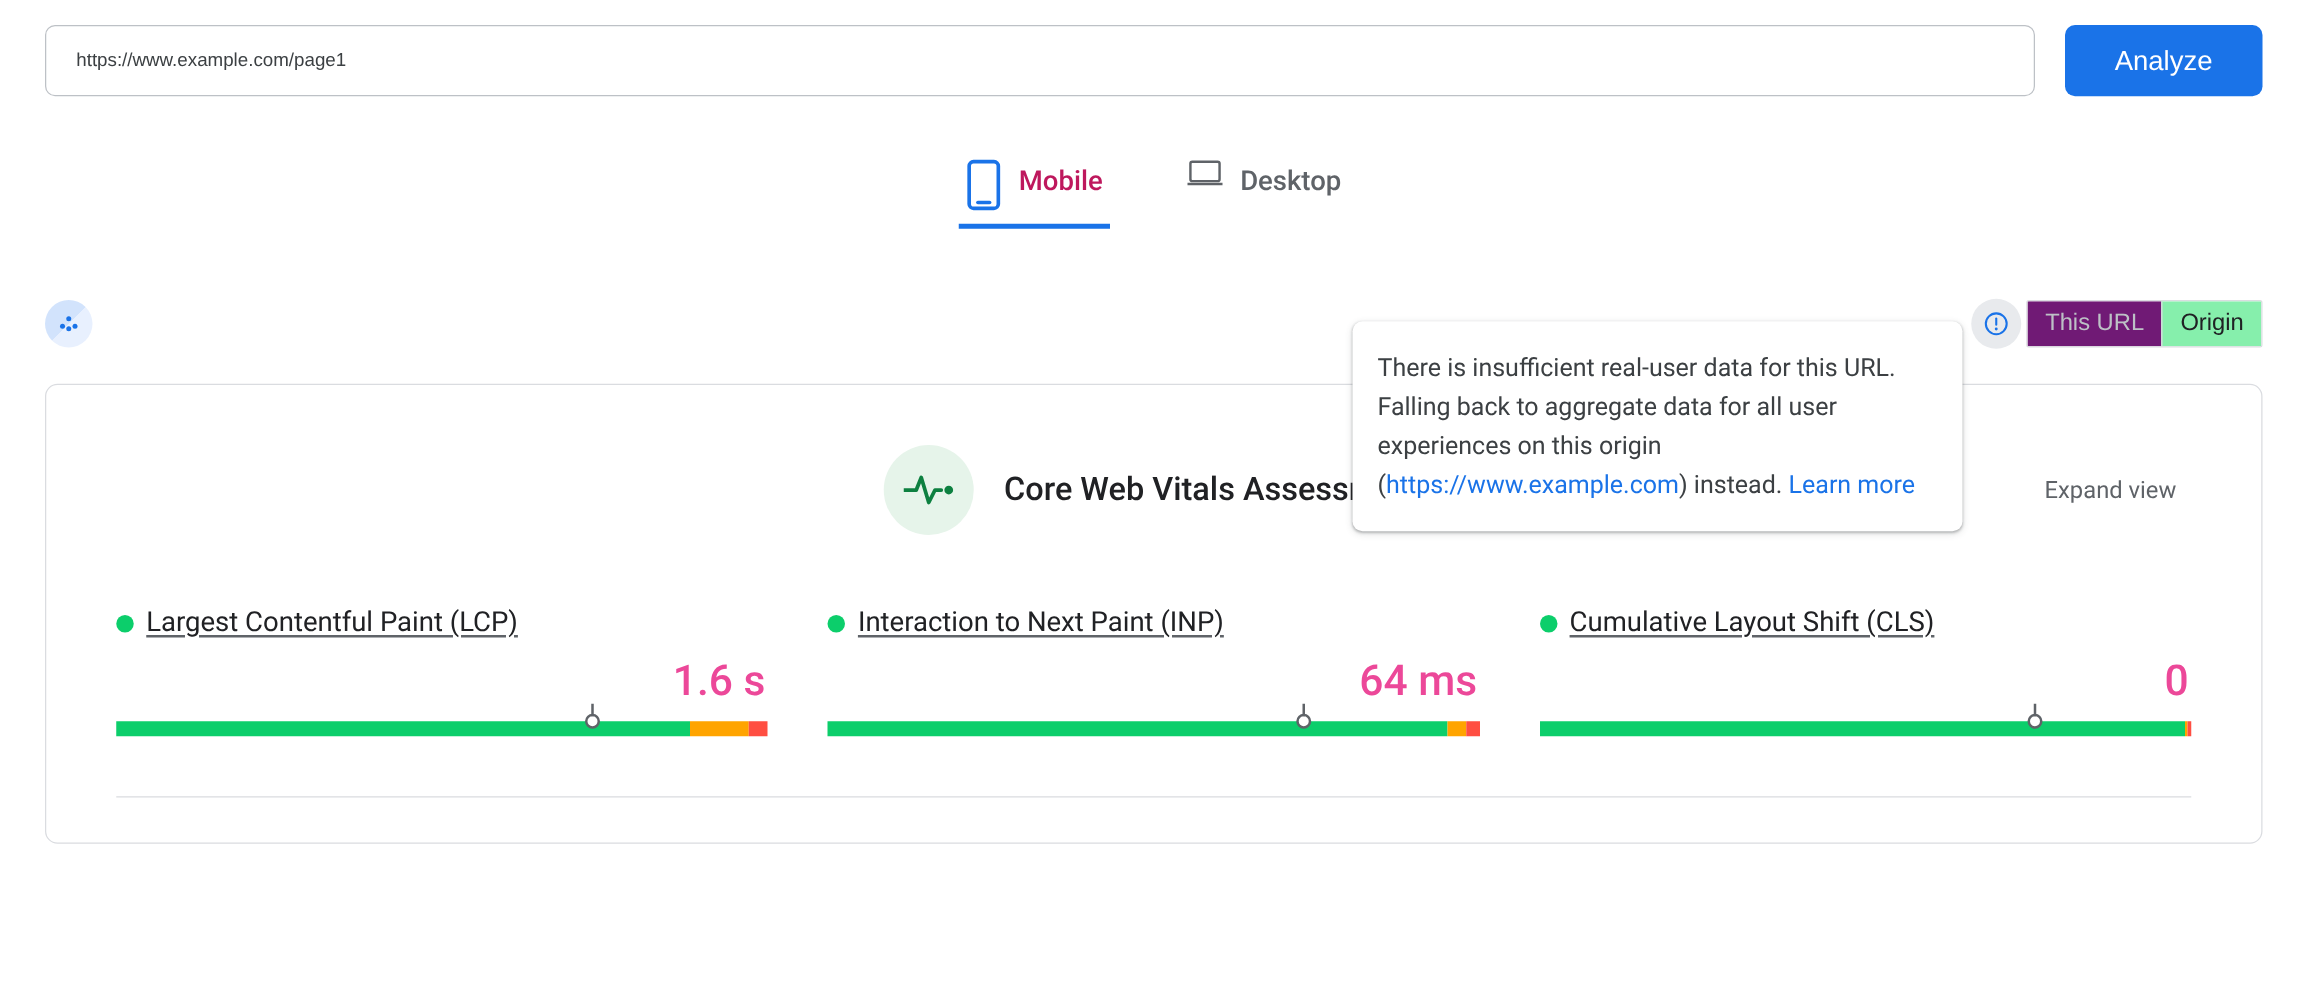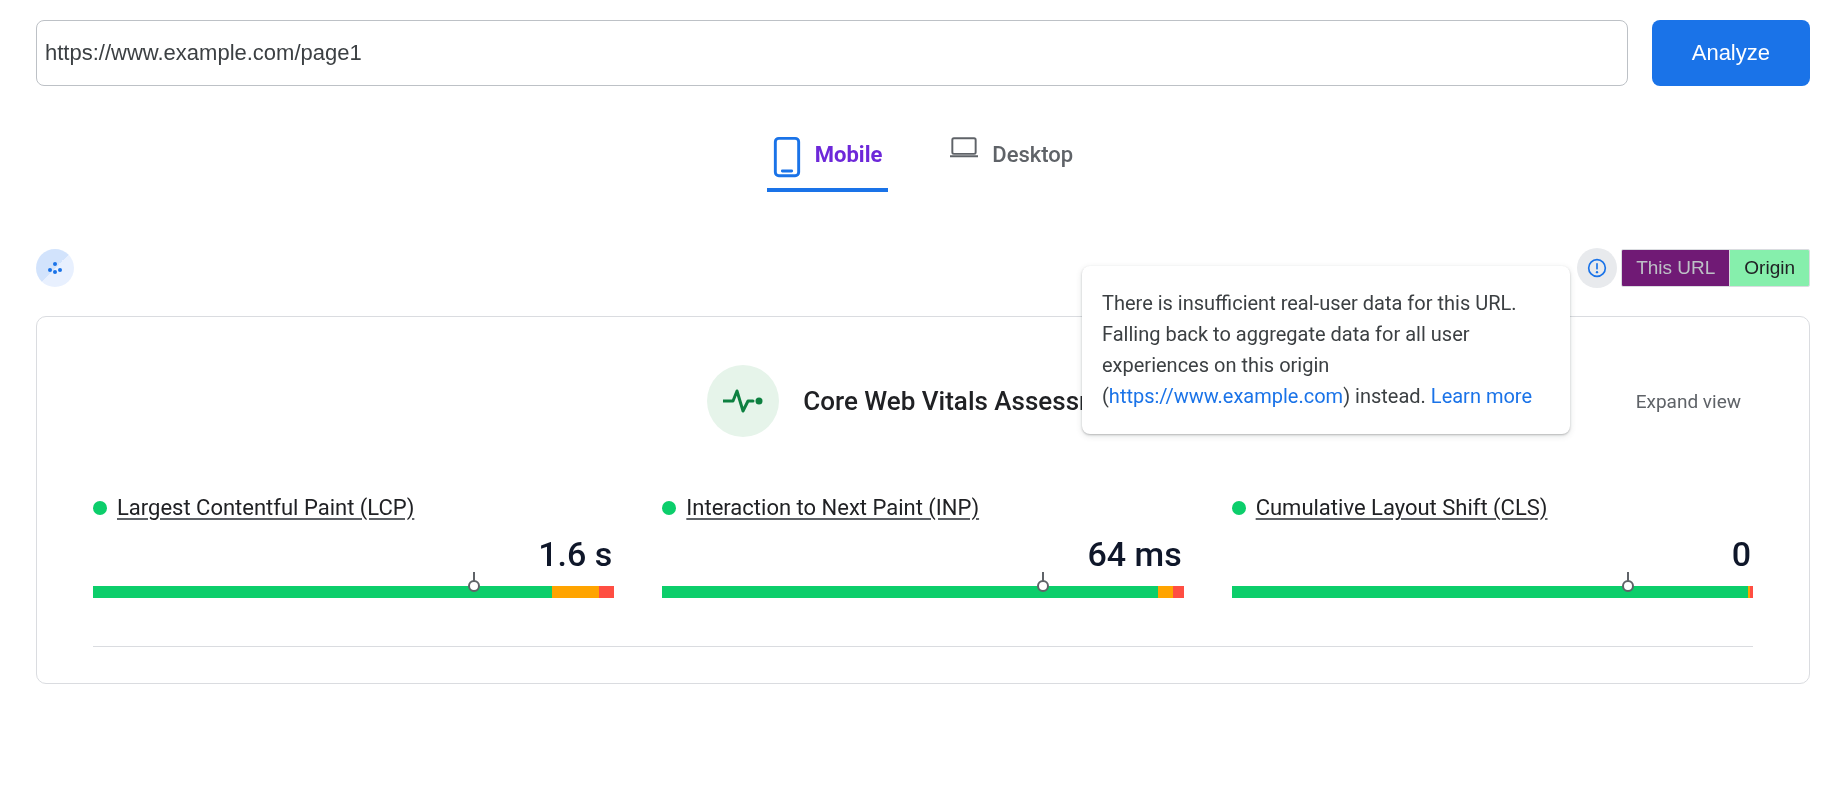--- a/index.html
+++ b/index.html
@@ -1,27 +1,27 @@
 <!DOCTYPE html>
 <html><head>
 <meta charset="utf-8">
 <style>
 * { margin: 0; padding: 0; box-sizing: border-box; }
 body { font-family: Roboto, Arial, sans-serif; background: #fff; color: #202124; padding: 20px 36px; width: 1846px; }
 
 .topbar { display: flex; gap: 24px; align-items: stretch; margin-bottom: 40px; }
-.url-input { flex: 1; border: 1px solid #bdc1c6; border-radius: 8px; padding: 19px 8px; font-size: 22px; color: #3c4043; outline: none; }
+.url-input { flex: 1; border: 1px solid #bdc1c6; border-radius: 8px; padding: 19px 24px; font-size: 15px; color: #3c4043; outline: none; }
 .analyze-btn { background: #1a73e8; color: #fff; border: none; border-radius: 8px; padding: 0 40px; font-size: 22px; font-weight: 500; cursor: pointer; }
 
 .tabs { display: flex; justify-content: center; gap: 56px; margin-bottom: 56px; }
 .tab { display: flex; align-items: center; gap: 14px; padding: 10px 6px 16px; cursor: pointer; border-bottom: 4px solid transparent; }
 .tab.active { border-bottom-color: #1a73e8; }
 .tab-icon { width: 28px; height: 36px; }
 .tab-label { font-size: 22px; font-weight: 500; }
-.tab.active .tab-label { color: #6d28d9; font-weight: bold; }
+.tab.active .tab-label { color: #be185d; }
 .tab:not(.active) .tab-label { color: #5f6368; }
 
 .section-head { display: flex; align-items: center; justify-content: space-between; margin-bottom: 28px; position: relative; }
 .sh-left { display: flex; align-items: center; gap: 22px; }
 .crux-badge { width: 38px; height: 38px; border-radius: 50%; background: linear-gradient(135deg,#d2e3fc 50%,#e8f0fe 50%); display: flex; align-items: center; justify-content: center; }
 .crux-badge svg { width: 20px; height: 20px; }
 .section-title { font-size: 26px; font-weight: 500; color: #202124; }
 
 .sh-right { display: flex; align-items: center; gap: 0; }
 .info-circ { width: 40px; height: 40px; border-radius: 50%; background: #e8eaed; display: flex; align-items: center; justify-content: center; cursor: pointer; margin-right: 4px; }
@@ -40,21 +40,21 @@
 .pulse-circ { width: 72px; height: 72px; border-radius: 50%; background: #e6f4ea; display: flex; align-items: center; justify-content: center; }
 .pulse-circ svg { width: 40px; height: 28px; }
 .cwv-title { font-size: 26px; font-weight: 500; }
 .expand { position: absolute; right: 12px; top: 50%; transform: translateY(-50%); color: #5f6368; font-size: 19px; cursor: pointer; text-decoration: underline; text-decoration-color: transparent; }
 
 .metrics { display: flex; gap: 48px; }
 .metric { flex: 1; }
 .m-head { display: flex; align-items: center; gap: 10px; margin-bottom: 14px; }
 .m-dot { width: 14px; height: 14px; border-radius: 50%; background: #0cce6b; }
 .m-name { font-size: 22px; text-decoration: underline; text-decoration-style: solid; text-decoration-color: #5f6368; text-underline-offset: 3px; }
-.m-value { text-align: right; font-size: 34px; font-weight: 500; color: #0f172a; margin-bottom: 12px; padding-right: 2px; }
+.m-value { text-align: right; font-size: 34px; font-weight: 500; color: #ec4899; margin-bottom: 12px; padding-right: 2px; }
 .bar-wrap { position: relative; }
 .bar { height: 12px; display: flex; width: 100%; }
 .bar .g { background: #0cce6b; }
 .bar .o { background: #ffa400; }
 .bar .r { background: #ff4e42; }
 .marker { position: absolute; top: -6px; width: 12px; height: 12px; border-radius: 50%; background: #fff; border: 2px solid #5f6368; transform: translateX(-50%); }
 .marker::after { content:""; position:absolute; left:50%; top:-10px; transform:translateX(-50%); width:2px; height:10px; background:#5f6368; }
 
 .hr { border: none; border-top: 1px solid #dadce0; margin-top: 48px; }
 </style>

